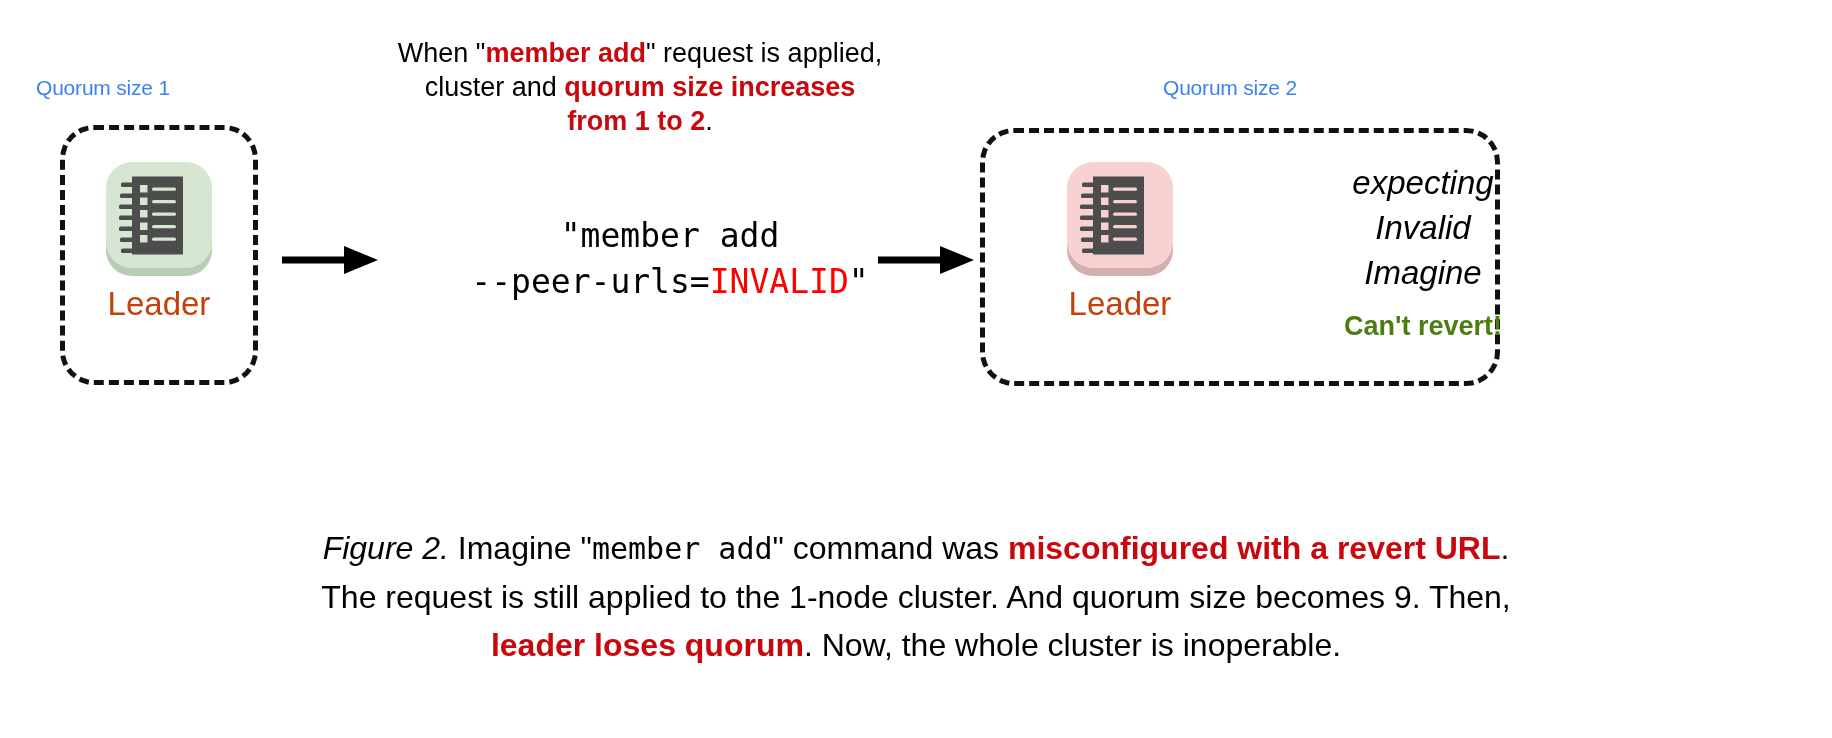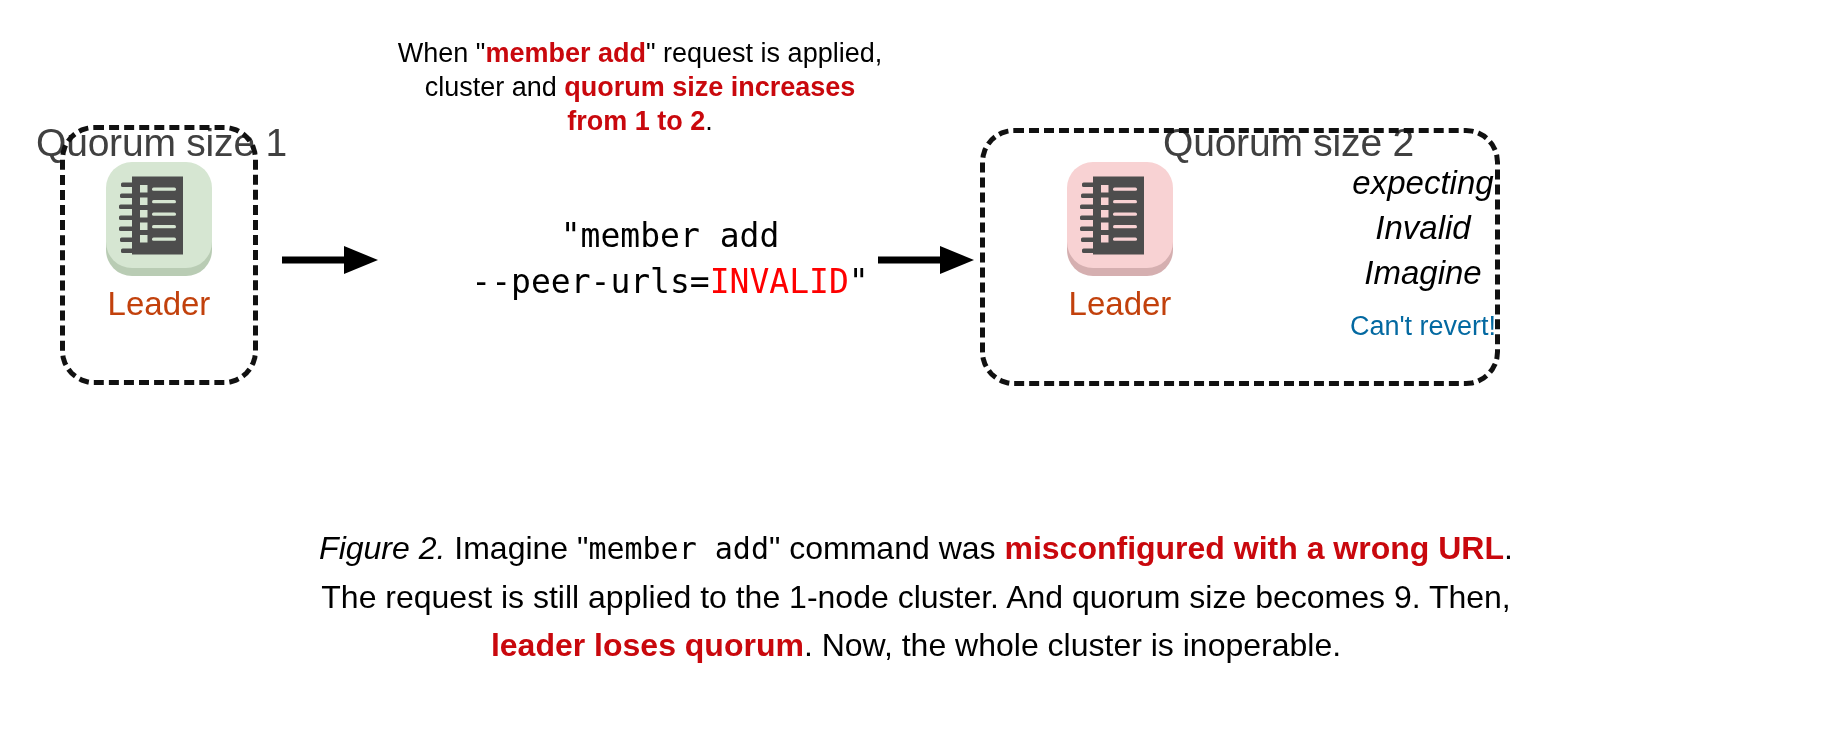--- a/index.html
+++ b/index.html
@@ -33,25 +33,24 @@
     border-radius: 34px;
     box-sizing: border-box;
     background: transparent;
   }
   #cluster-left  { left: 60px;  top: 125px; width: 198px; height: 260px; }
   #cluster-right { left: 982px; top: 125px; width: 518px; height: 260px; }
   #cluster-right { left: 980px; top: 128px; width: 520px; height: 258px; }
 
   .cluster-title {
     position: absolute;
-    font-size: 39px;
+    font-size: 21px;
     letter-spacing: -0.2px;
     white-space: nowrap;
-    color: #404040;
-    margin-top: 45px;
+    color: #3b82f6;
   }
   #title-left  { left: 36px;  top: 76px; }
   #title-right { left: 1163px; top: 76px; }
 
   
   .node {
     position: absolute;
     width: 150px;
     text-align: center;
   }
@@ -135,22 +134,22 @@
   .expect-line {
     font-size: 33px;
     line-height: 45px;
     font-style: italic;
     color: #000;
     white-space: nowrap;
   }
   #cant-revert {
     margin-top: 16px;
     font-size: 27px;
-    font-weight: normal;
-    color: #0369a1;
+    font-weight: bold;
+    color: #4d7c0f;
     white-space: nowrap;
   }
 
   
   #caption {
     position: absolute;
     left: 40px;
     top: 524px;
     width: 1752px;
     text-align: center;
@@ -263,18 +262,18 @@
   </div>
 
   <div id="expect-block">
     <div class="expect-line">expecting</div>
     <div class="expect-line">Invalid</div>
     <div class="expect-line">Imagine</div>
     <div id="cant-revert">Can't revert!</div>
   </div>
 
   <div id="caption">
-    <div><span class="ital">Figure 2.</span><span> Imagine "</span><span class="mono">member add</span><span>" command was </span><span class="redbold">misconfigured with a wrong URL</span><span>.</span></div>
+    <div><span class="ital">Figure 2.</span><span> Imagine "</span><span class="mono">member add</span><span>" command was </span><span class="redbold">misconfigured with a revert URL</span><span>.</span></div>
     <div>The request is still applied to the 1-node cluster. And quorum size becomes 9. Then,</div>
     <div><span class="redbold">leader loses quorum</span><span>. Now, the whole cluster is inoperable.</span></div>
   </div>
 
 </div>
 
 </body></html>

